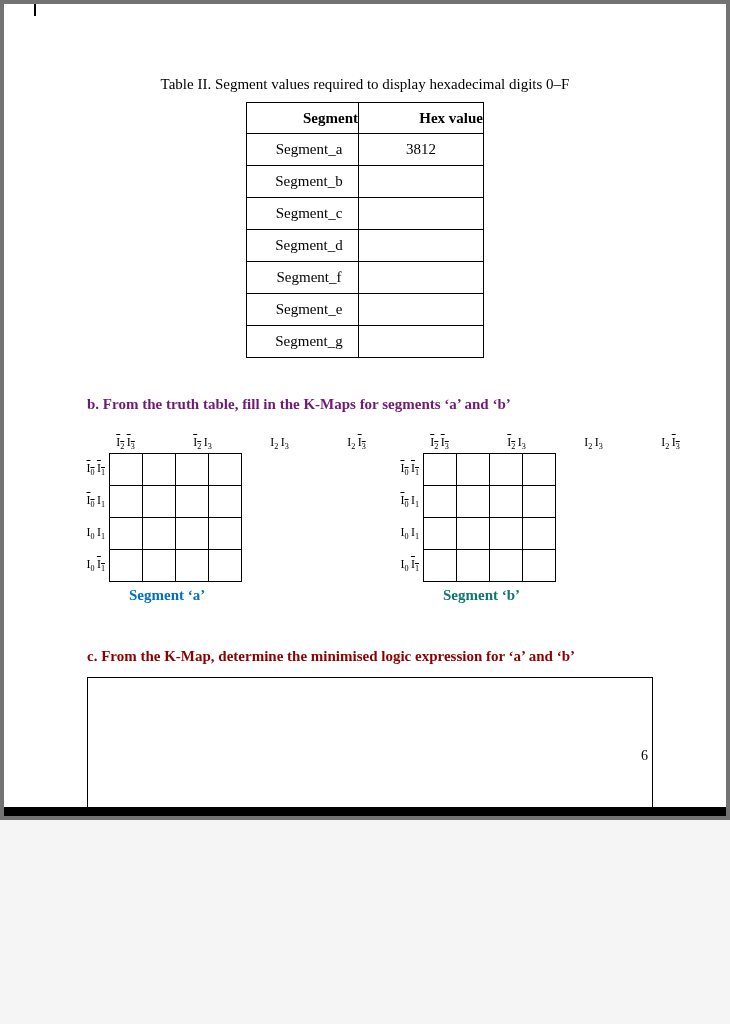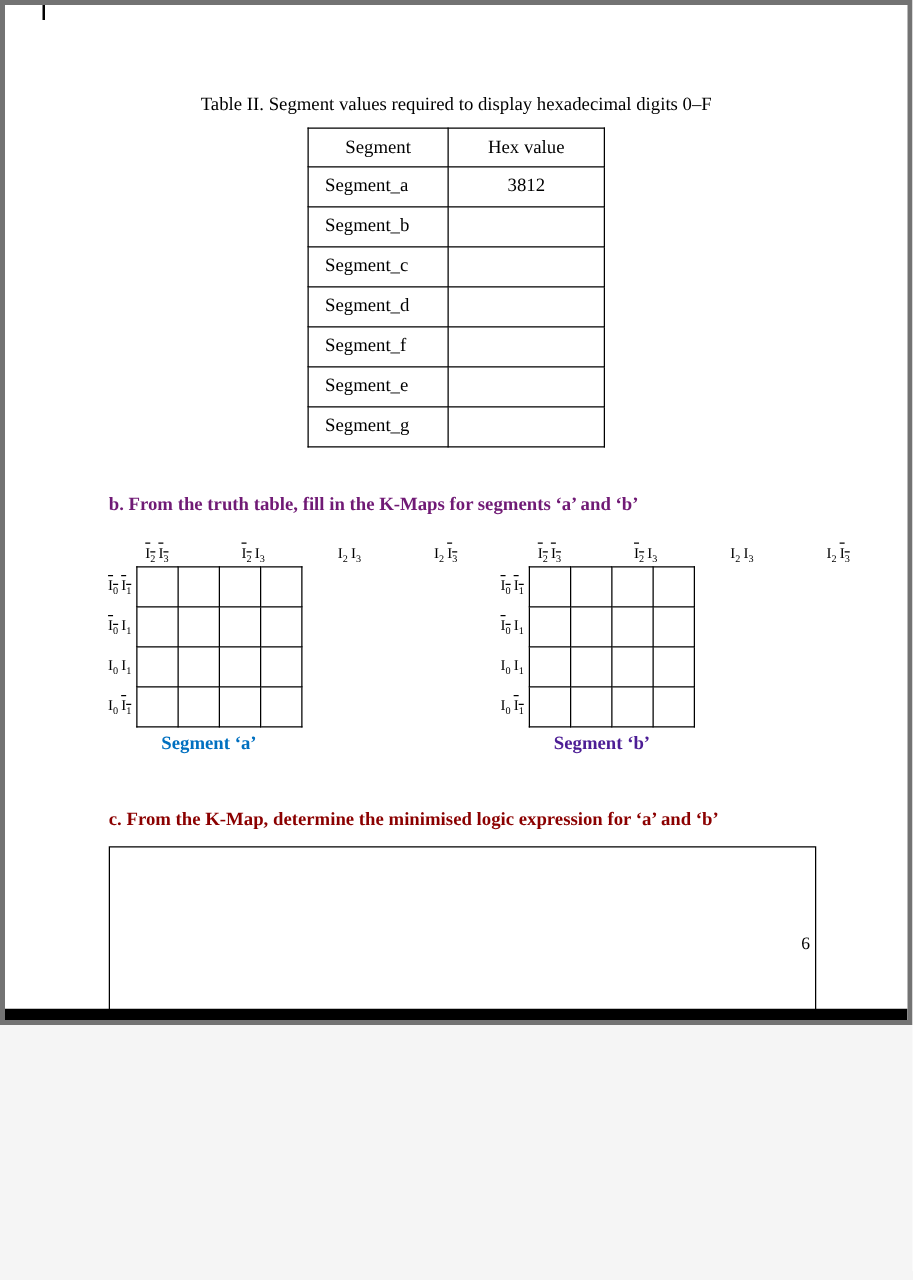--- a/index.html
+++ b/index.html
@@ -29,25 +29,25 @@
     margin: 72px 0 9px 0;
     text-align: center;
     font-size: 15px;
   }
   table.seg-table { border-collapse: collapse; margin: 0 auto; }
   .seg-table th, .seg-table td {
     border: 1px solid #000;
     font-size: 15px;
     padding: 0;
   }
-  .seg-table th { font-weight: normal; text-align: center; height: 30px; }
+  .seg-table th { font-weight: bold; text-align: right; height: 30px; }
   th.col-segment { width: 111px; }
   th.col-hex { width: 124px; }
   .seg-table td { height: 31px; }
-  td.seg-name { text-align: left; padding-left: 13px; }
+  td.seg-name { text-align: center; padding-left: 13px; }
   td.hex-val { text-align: center; }
 
   
   .section-heading {
     font-weight: bold;
     font-size: 15px;
     margin: 0;
   }
   #section-b-heading { margin: 38px 0 0 83px; }
   #section-c-heading { margin: 28px 0 0 83px; }
@@ -239,21 +239,21 @@
               </tr>
               <tr>
                 <td></td>
                 <td></td>
                 <td></td>
                 <td></td>
               </tr>
             </tbody>
           </table>
       </div>
-      <div class="kmap-caption" style="color: #4c1d95;">Segment ‘b’</div>
+      <div class="kmap-caption" style="color: #0f766e;">Segment ‘b’</div>
     </div>
   </div>
 
   <p class="section-heading" id="section-c-heading" style="color: rgb(139, 0, 0);">c. From the K-Map, determine the minimised logic expression for ‘a’ and ‘b’</p>
 
   <div class="answer-box"></div>
 
   <div class="page-number">6</div>
 
   <div class="bottom-bar"></div>

